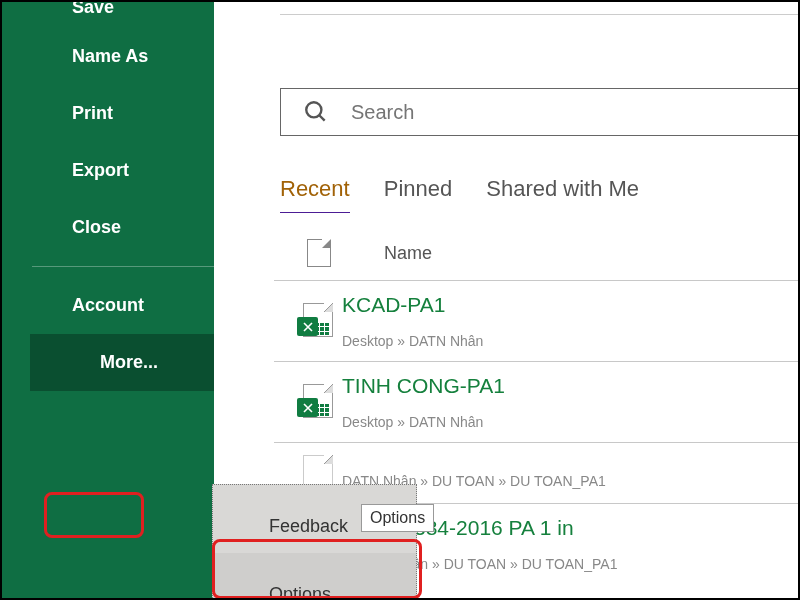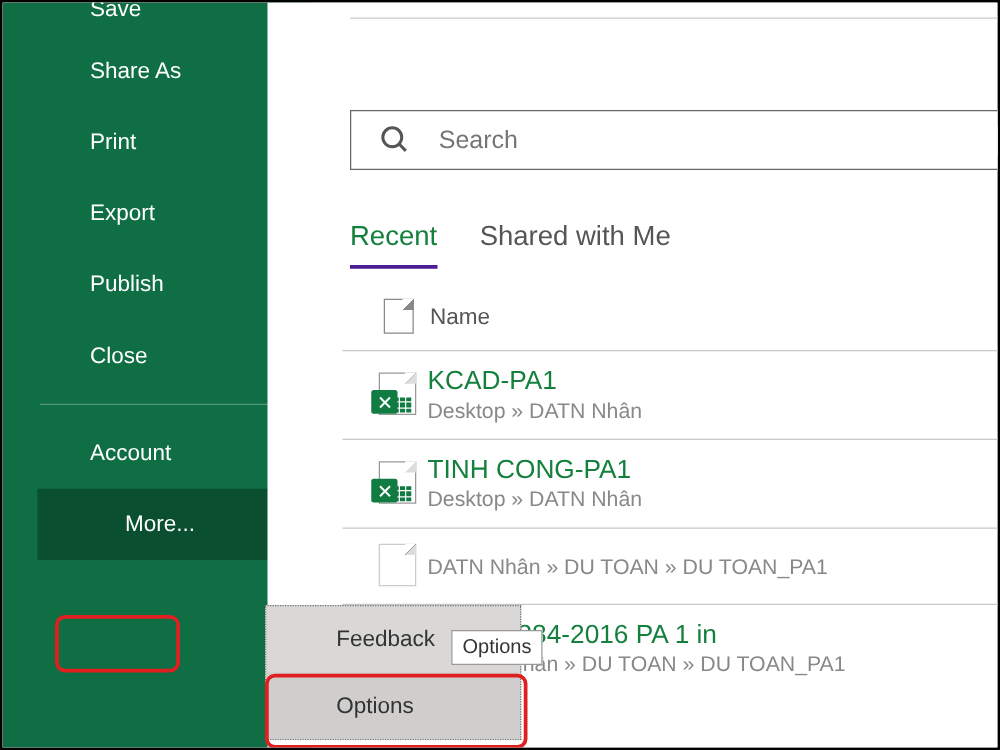--- a/index.html
+++ b/index.html
@@ -11,20 +11,21 @@
       background: #fff;
       border: 2px solid #000;
       position: relative;
     }
     .sidebar {
       position: absolute;
       left: 0; top: 0;
       width: 248px;
       height: 100%;
       background: #0f6e43;
+      font-weight: bold;
     }
     .sidebar-item {
       color: #fff;
       font-size: 18px;
       padding: 18px 0 18px 70px;
       cursor: pointer;
       position: relative;
     }
     .sidebar-item.save-top {
       padding-top: 0;
@@ -96,70 +97,71 @@
       position: absolute;
       left: 66px;
       top: 174px;
       display: flex;
       gap: 34px;
       font-size: 22px;
       color: #555;
     }
     .tab { cursor: pointer; padding-bottom: 10px; }
     .tab.active {
-      color: #15803d;
-      border-bottom: 3px solid #4c1d95;
+      color: #a16207;
+      border-bottom: 1px solid #4c1d95;
     }
     .tabs-rule {
       position: absolute;
       left: 66px; right: -10px; top: 213px;
       height: 1px;
       background: transparent;
     }
     .columns {
       position: absolute;
       left: 80px;
       top: 237px;
       right: 0;
       display: flex;
       align-items: center;
       font-size: 18px;
       color: #555;
+      gap: 40px;
     }
     .col-icon { width: 50px; display:flex; justify-content:center; }
     .file-list {
       position: absolute;
       left: 60px;
       top: 278px;
       right: -10px;
     }
     .file-row {
       display: flex;
       align-items: center;
       padding: 12px 14px;
       border-top: 1px solid #c8c8c8;
     }
     .file-row:first-child { border-top: 1px solid #c8c8c8; }
     .file-icon { width: 54px; display:flex; justify-content:center; }
     .file-text { flex:1; }
     .file-name { font-size: 21px; color: #15803d; }
-    .file-path { font-size: 17px; color: #888; margin-top: 2px; }
+    .file-path { font-size: 14px; color: #888; margin-top: 16px; }
 
     
     .submenu {
       position: absolute;
       left: 210px;
       top: 482px;
       width: 205px;
       background: #d9d8d6;
       border: 1px dotted #777;
       z-index: 40;
     }
     .submenu-item {
-      padding: 16px 0 16px 56px;
+      padding: 31px 0 16px 56px;
       font-size: 18px;
       color: #333;
       cursor: pointer;
     }
     .submenu-item.options {
       background: #cfcecc;
     }
     .highlight-options {
       position: absolute;
       border: 3px solid #e02020;
@@ -204,24 +206,23 @@
     .doc-fold { position:absolute; right:-1px; top:-1px; width:9px; height:9px; background:linear-gradient(135deg,#fff 48%,#888 52%);}
     .file-row.third .xls-page{opacity:.5}
     
     svg.mag { stroke:#555; fill:none; stroke-width:2.2; }
   </style>
 </head>
 <body>
 
 <div class="sidebar">
   <div class="sidebar-item save-top"><span>Save</span></div>
-  <div class="sidebar-item"><span>Share As</span></div>
+  <div class="sidebar-item"><span>Name As</span></div>
   <div class="sidebar-item"><span>Print</span></div>
   <div class="sidebar-item"><span>Export</span></div>
-  <div class="sidebar-item"><span>Publish</span></div>
   <div class="sidebar-item"><span>Close</span></div>
   <div class="sidebar-divider"></div>
   <div class="sidebar-item"><span>Account</span></div>
   <div class="sidebar-item more"><span>More...</span></div>
 </div>
 <div class="highlight-more"></div>
 
 <div class="main">
   <div class="main-rule"></div>
 
@@ -230,20 +231,21 @@
       <svg class="mag" width="26" height="26" viewBox="0 0 24 24">
           <circle cx="10" cy="10" r="7"></circle>
           <line x1="20" y1="20" x2="15" y2="15"></line>
         </svg>
     </span>
     <input class="search-input" placeholder="Search" style="">
   </div>
 
   <div class="tabs">
     <div class="tab active"><span>Recent</span></div>
+    <div class="tab"><span>Pinned</span></div>
     <div class="tab"><span>Shared with Me</span></div>
   </div>
   <div class="tabs-rule"></div>
 
   <div class="columns">
     <span class="col-icon">
       <span class="doc-icon">
           <span class="doc-fold"></span>
         </span>
     </span>

